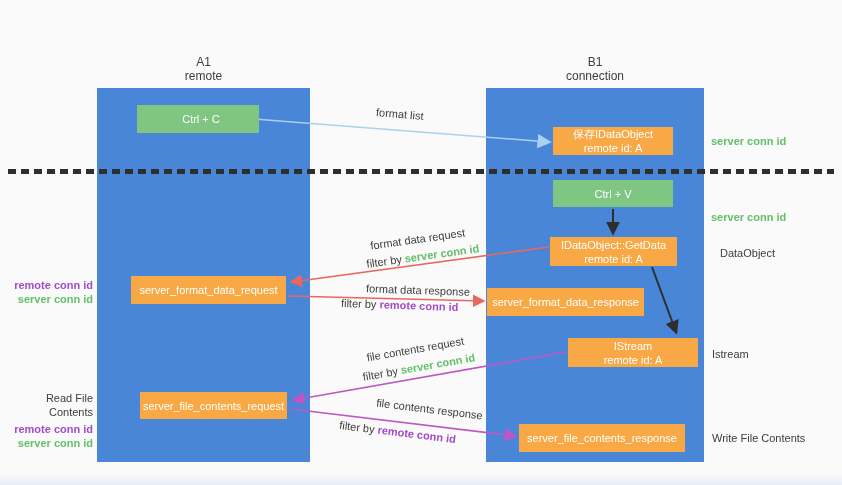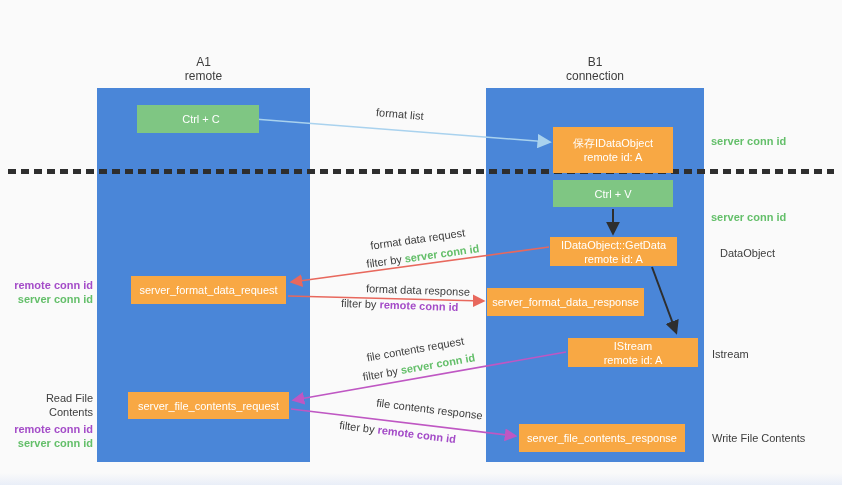--- a/index.html
+++ b/index.html
@@ -94,21 +94,21 @@
   <line class="s-salmon" x1="549" y1="247" x2="292" y2="282" marker-end="url(#m-salmon)"></line>
   <line class="s-salmon" x1="288" y1="296" x2="483" y2="301" marker-end="url(#m-salmon)"></line>
   <line class="s-magenta" x1="566" y1="352" x2="294" y2="400" marker-end="url(#m-magenta)"></line>
   <line class="s-magenta" x1="291" y1="409" x2="515" y2="436" marker-end="url(#m-magenta)"></line>
 </svg>
 
 <div class="abs node green" style="left:137px;top:105px;width:116px;height:28px;padding-left:6px;">
   <div>Ctrl + C</div>
 </div>
 
-<div class="abs node orange" style="left:553px;top:127px;width:120px;height:46px;">
+<div class="abs node orange" style="left:553px;top:127px;width:120px;height:28px;">
   <div>保存IDataObject</div>
   <div>remote id: A</div>
 </div>
 
 <div class="abs node green" style="left:553px;top:180px;width:120px;height:27px;">
   <div>Ctrl + V</div>
 </div>
 
 <div class="abs node orange" style="left:550px;top:237px;width:127px;height:29px;">
   <div>IDataObject::GetData</div>
@@ -121,21 +121,21 @@
 
 <div class="abs node orange" style="left:487px;top:288px;width:157px;height:28px;">
   <div>server_format_data_response</div>
 </div>
 
 <div class="abs node orange" style="left:568px;top:338px;width:130px;height:29px;">
   <div>IStream</div>
   <div>remote id: A</div>
 </div>
 
-<div class="abs node orange" style="left:128px;top:392px;width:161px;height:27px;text-align:center;">
+<div class="abs node orange" style="left:140px;top:392px;width:147px;height:27px;text-align:center;">
   <div>server_file_contents_request</div>
 </div>
 
 <div class="abs node orange" style="left:519px;top:424px;width:166px;height:28px;">
   <div>server_file_contents_response</div>
 </div>
 
 <div class="abs elabel" style="left:376px;top:108px;transform:rotate(5deg);">format list</div>
 
 <div class="abs elabel" style="left:370px;top:233px;transform:rotate(-8deg);">format data request</div>

